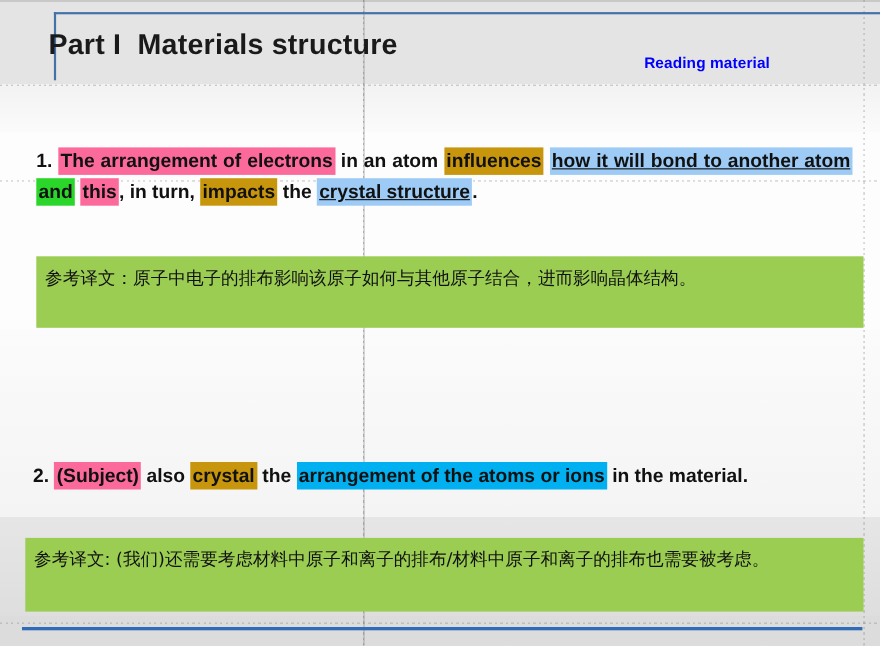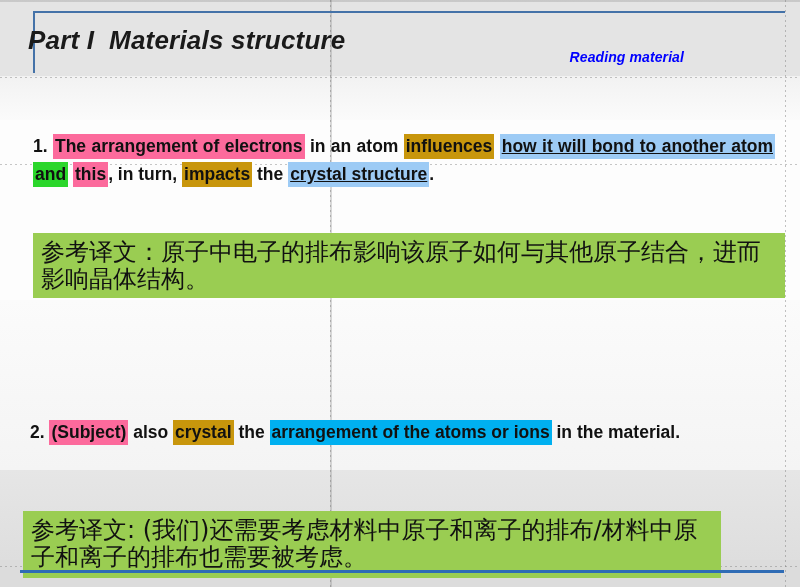--- a/index.html
+++ b/index.html
@@ -61,24 +61,23 @@
     height: 1px;
     background-image: repeating-linear-gradient(to right,
       rgba(120,120,120,0.42) 0px, rgba(120,120,120,0.42) 2px,
       rgba(255,255,255,0) 2px, rgba(255,255,255,0) 5px);
     pointer-events: none;
   }
 
   
   #header {
     position: absolute;
-    left: 0; top: 0;
+    left: 16px; top: 0;
     width: 708px;
     height: 78px;
-    font-style: italic;
   }
   #header-rule-top {
     position: absolute;
     left: 33px; top: 11px;
     width: 752px; height: 2px;
     background: #4472a8;
   }
   #header-rule-left {
     position: absolute;
     left: 33px; top: 11px;
@@ -135,32 +134,32 @@
   .hl-green   { background: #2bd62b; margin-top: 17px; }
   .hl-gold    { background: #c8960c; }
   .hl-cyan    { background: #00b0f0; }
 
   
   .trans-box {
     position: absolute;
     background: #9acd52;
     color: #111111;
     font-family: "DejaVu Sans", "Liberation Sans", sans-serif;
-    font-size: 24px;
+    font-size: 16px;
     line-height: 27px;
     padding: 6px 8px 20px 8px;
     box-sizing: border-box;
   }
   #trans1 {
     left: 33px; top: 233px;
     width: 752px; height: 65px;
   }
   #trans2 {
     left: 23px; top: 489px;
-    width: 698px; height: 67px; margin-top: 22px;
+    width: 762px; height: 67px;
   }
 
   
   #footer-rule {
     position: absolute;
     left: 20px; bottom: 14px;
     width: 764px; height: 3px;
     background: #2f6cb5;
   }
 </style>

